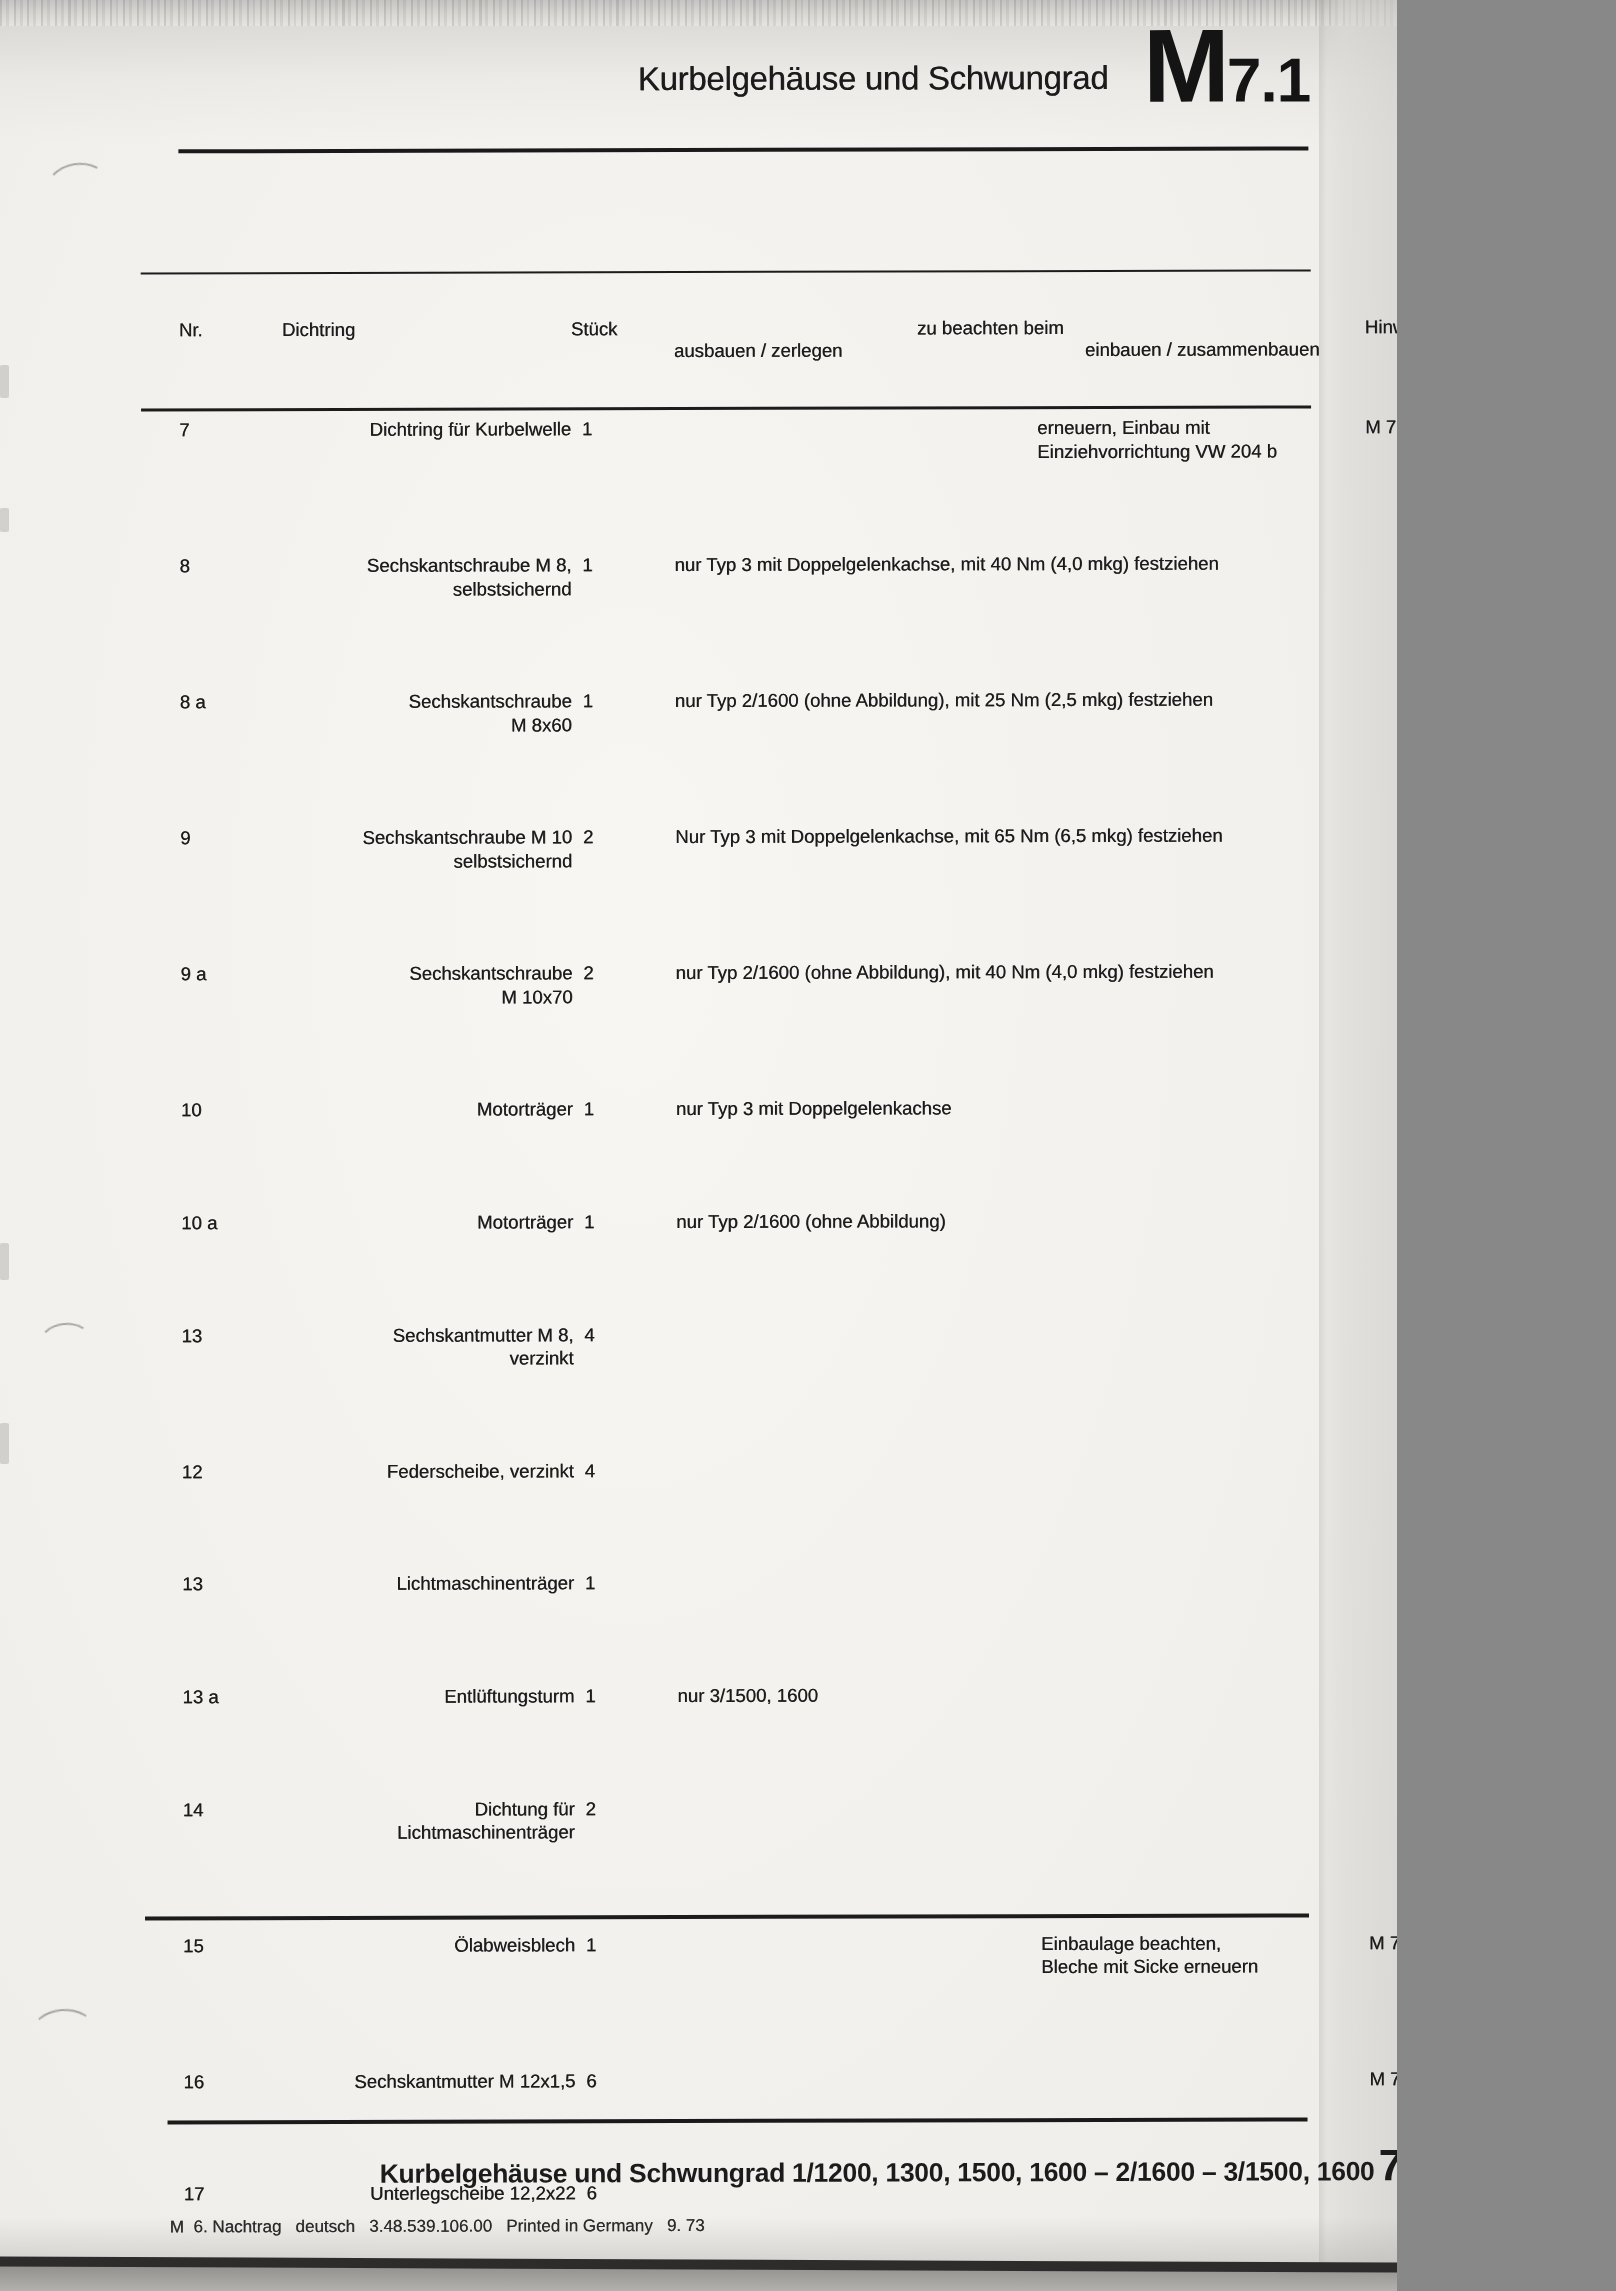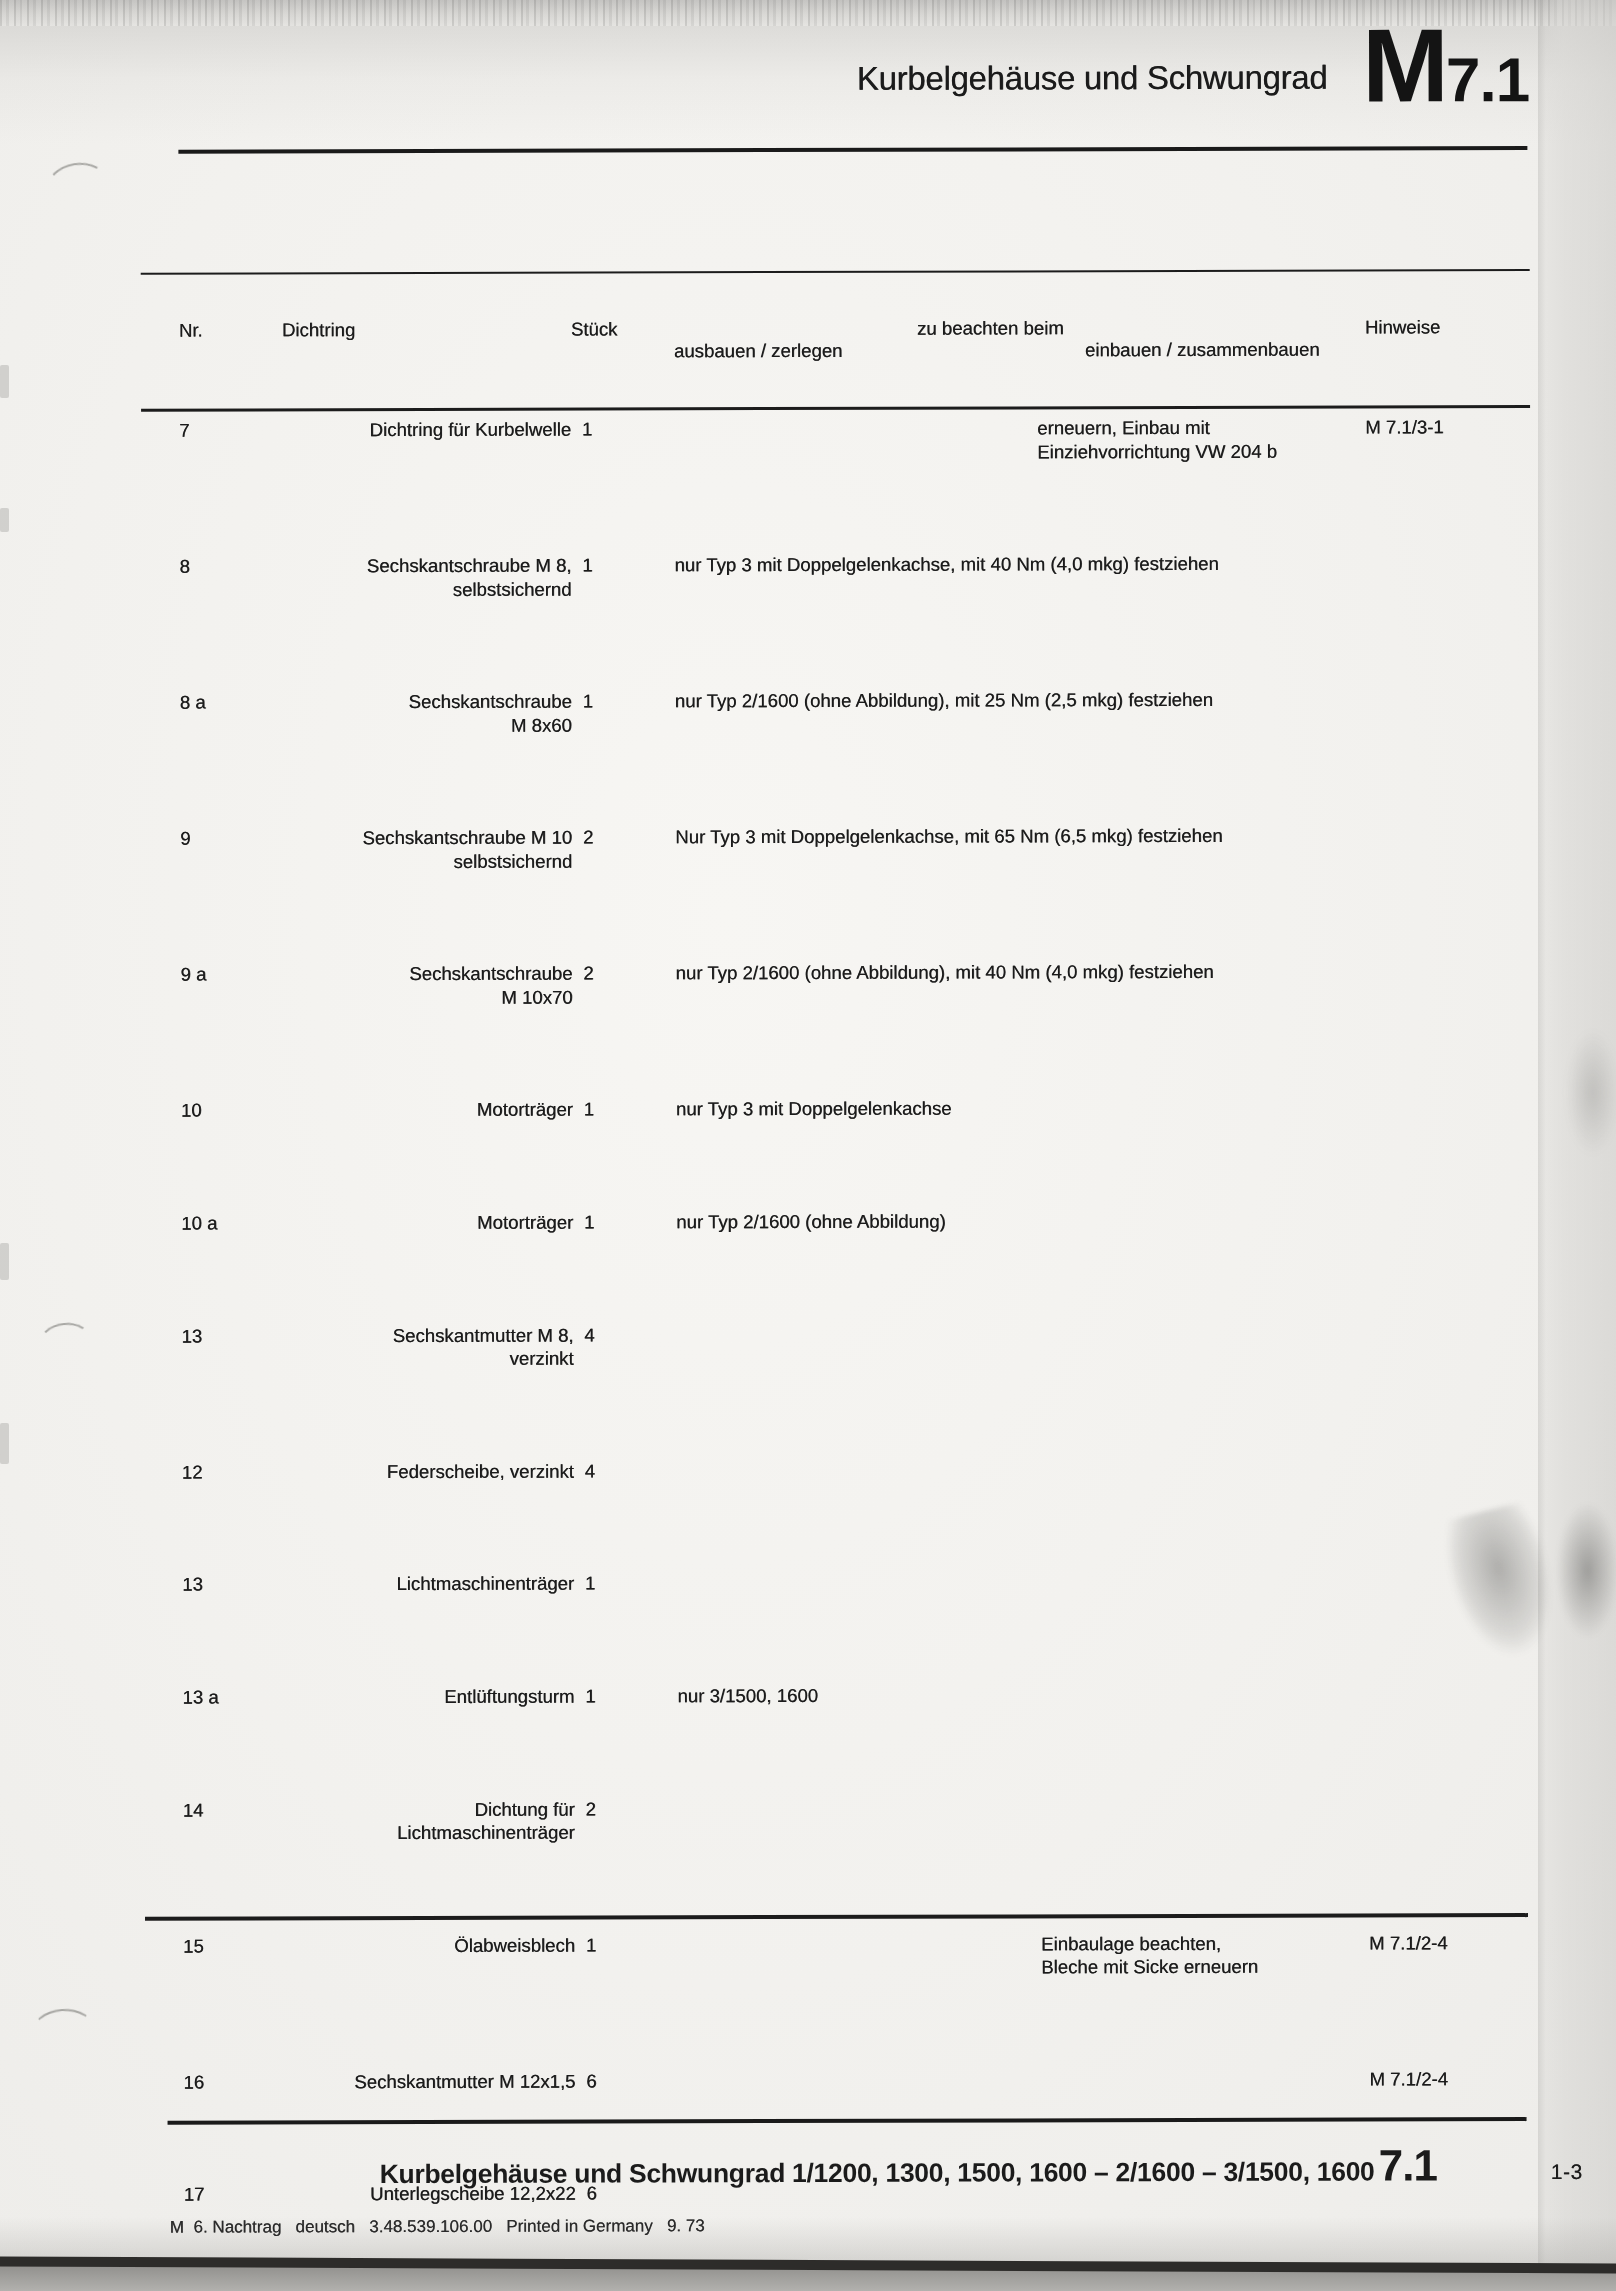--- a/index.html
+++ b/index.html
@@ -1,17 +1,17 @@
 <!DOCTYPE html>
 <html><head>
 <meta charset="utf-8">
 <style>
   html,body{margin:0;padding:0;background:#888;}
   .sheet{
-    position:relative;width:1616px;height:2292px;overflow:hidden;
+    position:relative;width:1397px;height:2292px;overflow:hidden;
     background:
       radial-gradient(ellipse at 45% 40%, #f7f6f3 0%, #f2f1ee 55%, #edece9 100%);
     font-family:"Liberation Sans", sans-serif;
     color:#1b1b1b;
   }
   .artifact{position:absolute;pointer-events:none;}
   .top-noise{
     left:0;top:0;width:100%;height:25.5px;
     background:
       repeating-linear-gradient(90deg, rgba(110,110,108,.22) 0 2px, rgba(200,200,198,.08) 2px 5.9px, rgba(140,140,138,.18) 5.9px 8.8px, rgba(225,225,222,.1) 8.8px 13.7px),

